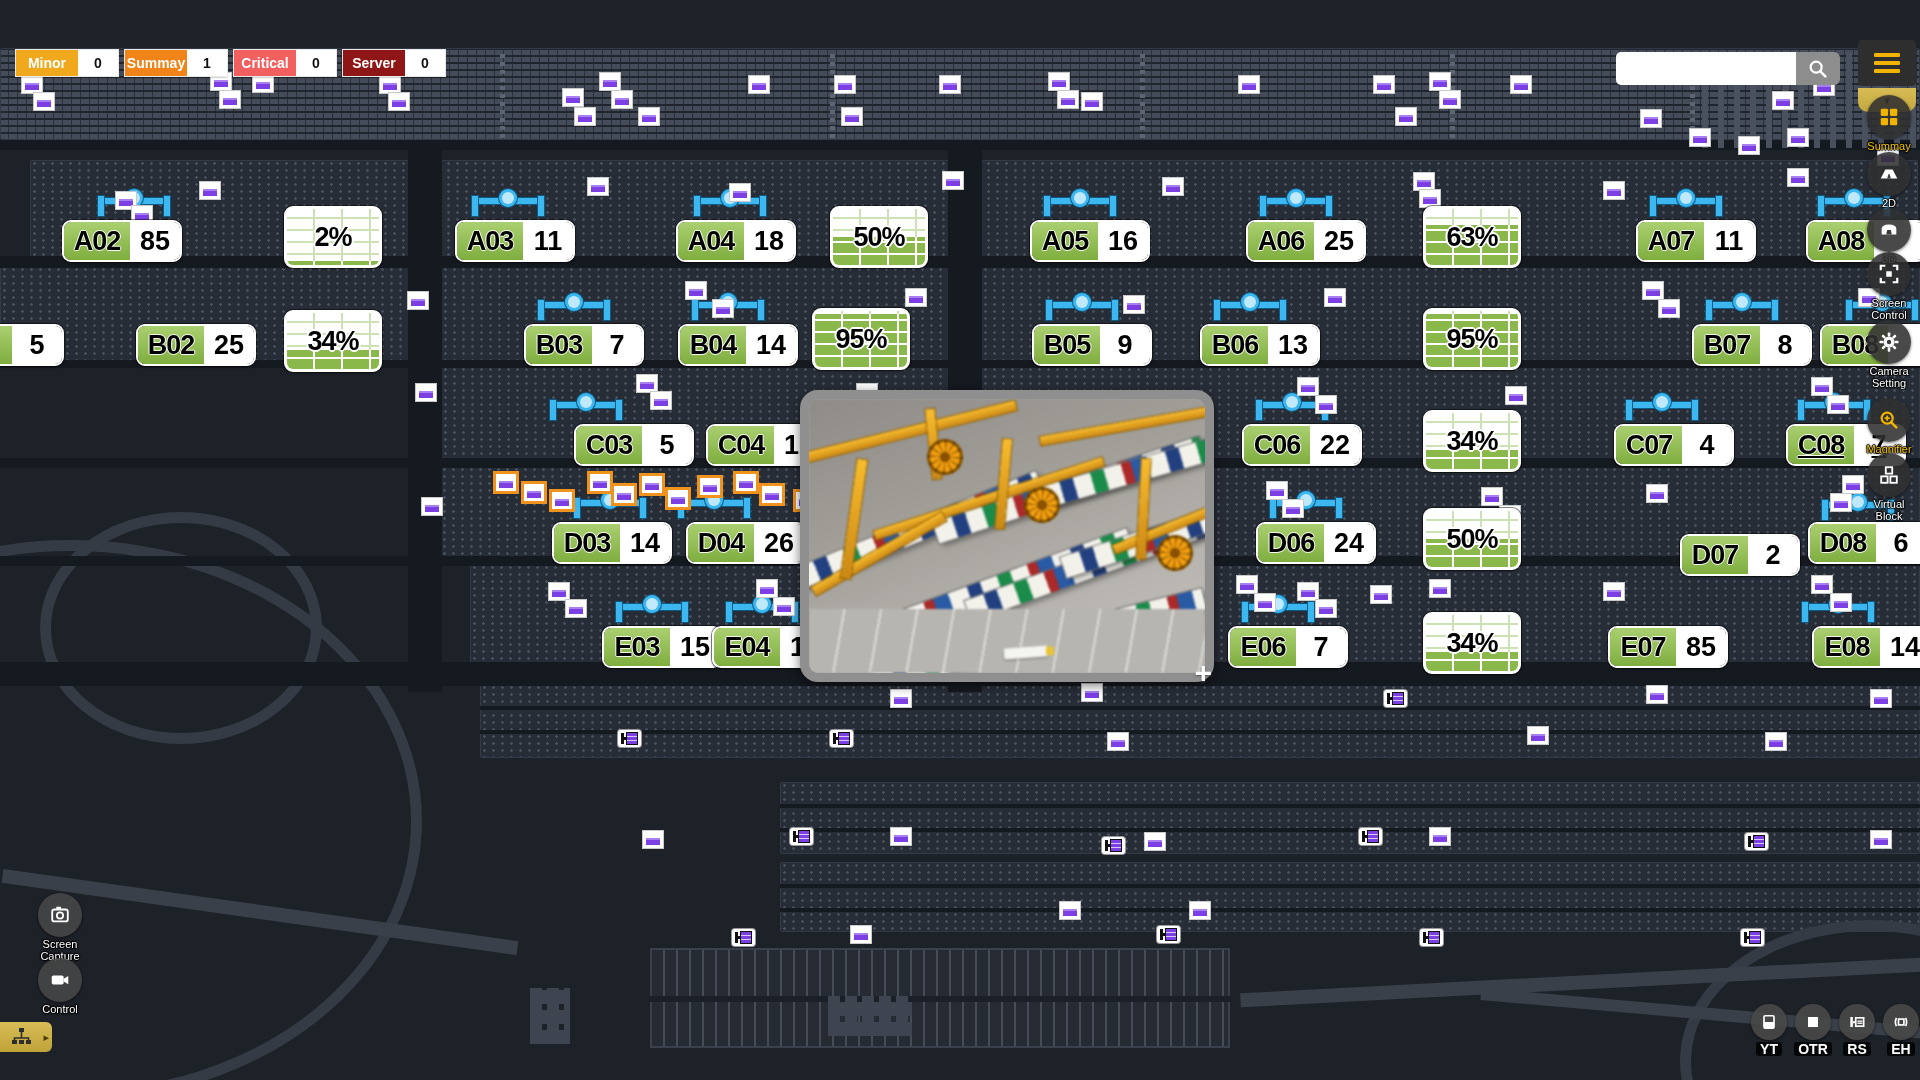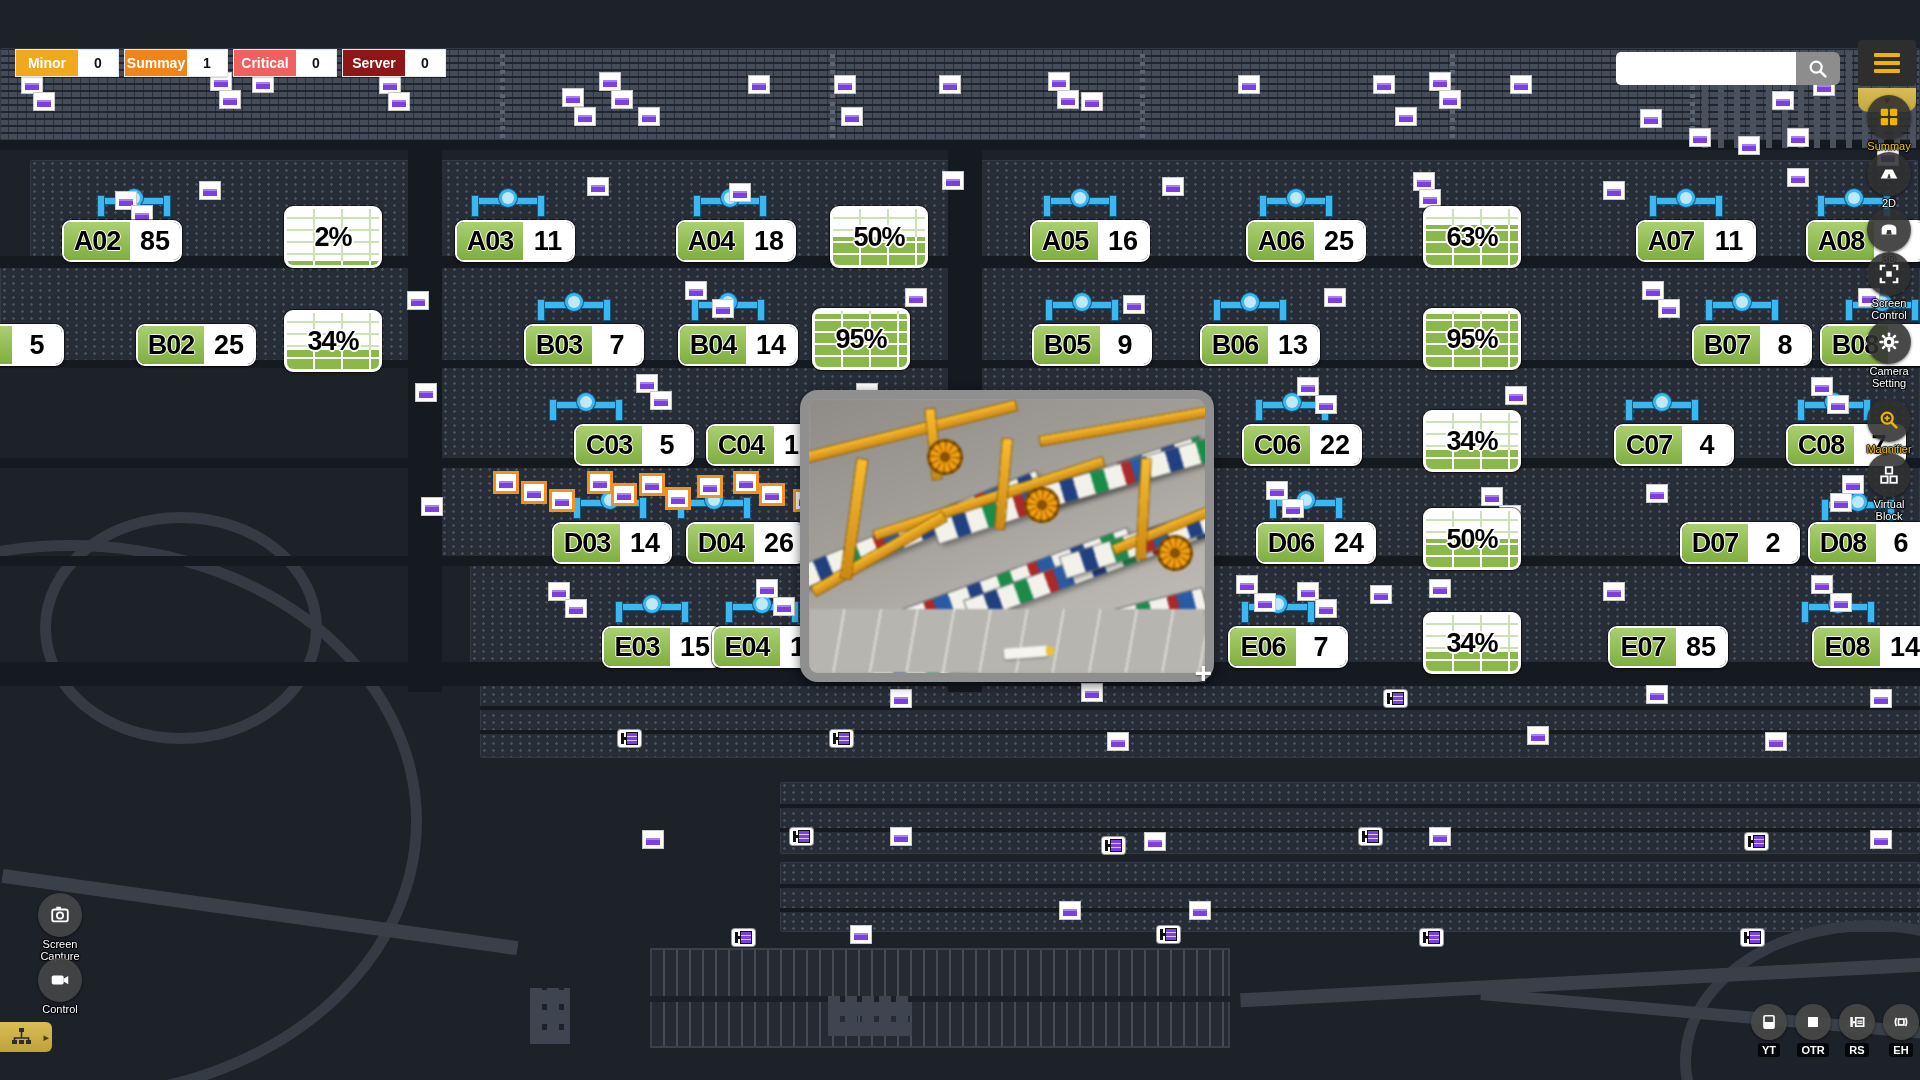--- a/index.html
+++ b/index.html
@@ -58,21 +58,21 @@
   
   .ltool{position:absolute;left:30px;width:60px;text-align:center;z-index:75;}
   .circle44{width:44px;height:44px;margin:0 auto;border-radius:50%;background:rgba(70,70,70,.9);
     display:flex;align-items:center;justify-content:center;box-shadow:0 1px 3px rgba(0,0,0,.55);cursor:pointer;}
   .gold-tab{position:absolute;left:0;top:1022px;width:52px;height:30px;background:linear-gradient(#d8bd57,#bfa238);
     border-radius:0 6px 6px 0;display:flex;align-items:center;z-index:75;cursor:pointer;}
   .gold-tab .arrow{position:absolute;right:3px;color:#4a3c00;font-size:11px;}
   .btool{position:absolute;width:44px;text-align:center;z-index:75;}
   .circle36{width:36px;height:36px;margin:0 auto;border-radius:50%;background:rgba(72,72,72,.92);
     display:flex;align-items:center;justify-content:center;box-shadow:0 1px 3px rgba(0,0,0,.55);cursor:pointer;}
-  .bt-label{display:inline-block;margin-top:1px;font-size:11px;font-weight:bold;color:#fff;background:rgba(0,0,0,.8);
+  .bt-label{display:inline-block;margin-top:1px;font-size:14px;font-weight:bold;color:#fff;background:rgba(0,0,0,.8);
     border-radius:3px;padding:0 4px;line-height:14px;}
   
   .statusbar{position:absolute;left:0;top:1058px;width:1920px;height:22px;background:#10141b;
     display:flex;align-items:center;z-index:85;color:#cfd2d6;font-size:13px;font-weight:bold;}
   .statusbar .sl{margin-left:16px;display:flex;gap:18px;}
   .statusbar .sr{position:absolute;right:12px;display:flex;gap:14px;}
   
   .block{position:absolute;display:flex;border:2px solid #fff;border-radius:9px;overflow:hidden;
     box-shadow:0 0 0 1px rgba(0,0,0,.45),0 1px 3px rgba(0,0,0,.4);z-index:30;cursor:pointer;}
   .block .code{min-width:58px;padding:0 4px;background:linear-gradient(#aacf70,#7fae3f);color:#000;
@@ -394,37 +394,37 @@
         <span class="cnt">12</span>
       </div>
       <div class="block" style="left: 1242px; top: 390px;">
         <span class="code">C06</span>
         <span class="cnt">22</span>
       </div>
       <div class="block" style="left: 1614px; top: 390px;">
         <span class="code">C07</span>
         <span class="cnt">4</span>
       </div>
-      <div class="block" style="left: 1786px; top: 390px;">
+      <div class="block" style="left: 1786px; top: 390px; text-decoration: underline;">
         <span class="code">C08</span>
         <span class="cnt">7</span>
       </div>
       <div class="block" style="left: 552px; top: 488px;">
         <span class="code">D03</span>
         <span class="cnt">14</span>
       </div>
       <div class="block" style="left: 686px; top: 488px;">
         <span class="code">D04</span>
         <span class="cnt">26</span>
       </div>
       <div class="block" style="left: 1256px; top: 488px;">
         <span class="code">D06</span>
         <span class="cnt">24</span>
       </div>
-      <div class="block" style="left: 1680px; top: 488px; text-align: right;">
+      <div class="block" style="left: 1680px; top: 500px; text-align: right;">
         <span class="code">D07</span>
         <span class="cnt">2</span>
       </div>
       <div class="block" style="left: 1808px; top: 488px;">
         <span class="code">D08</span>
         <span class="cnt">6</span>
       </div>
       <div class="block" style="left: 602px; top: 592px;">
         <span class="code">E03</span>
         <span class="cnt">15</span>

